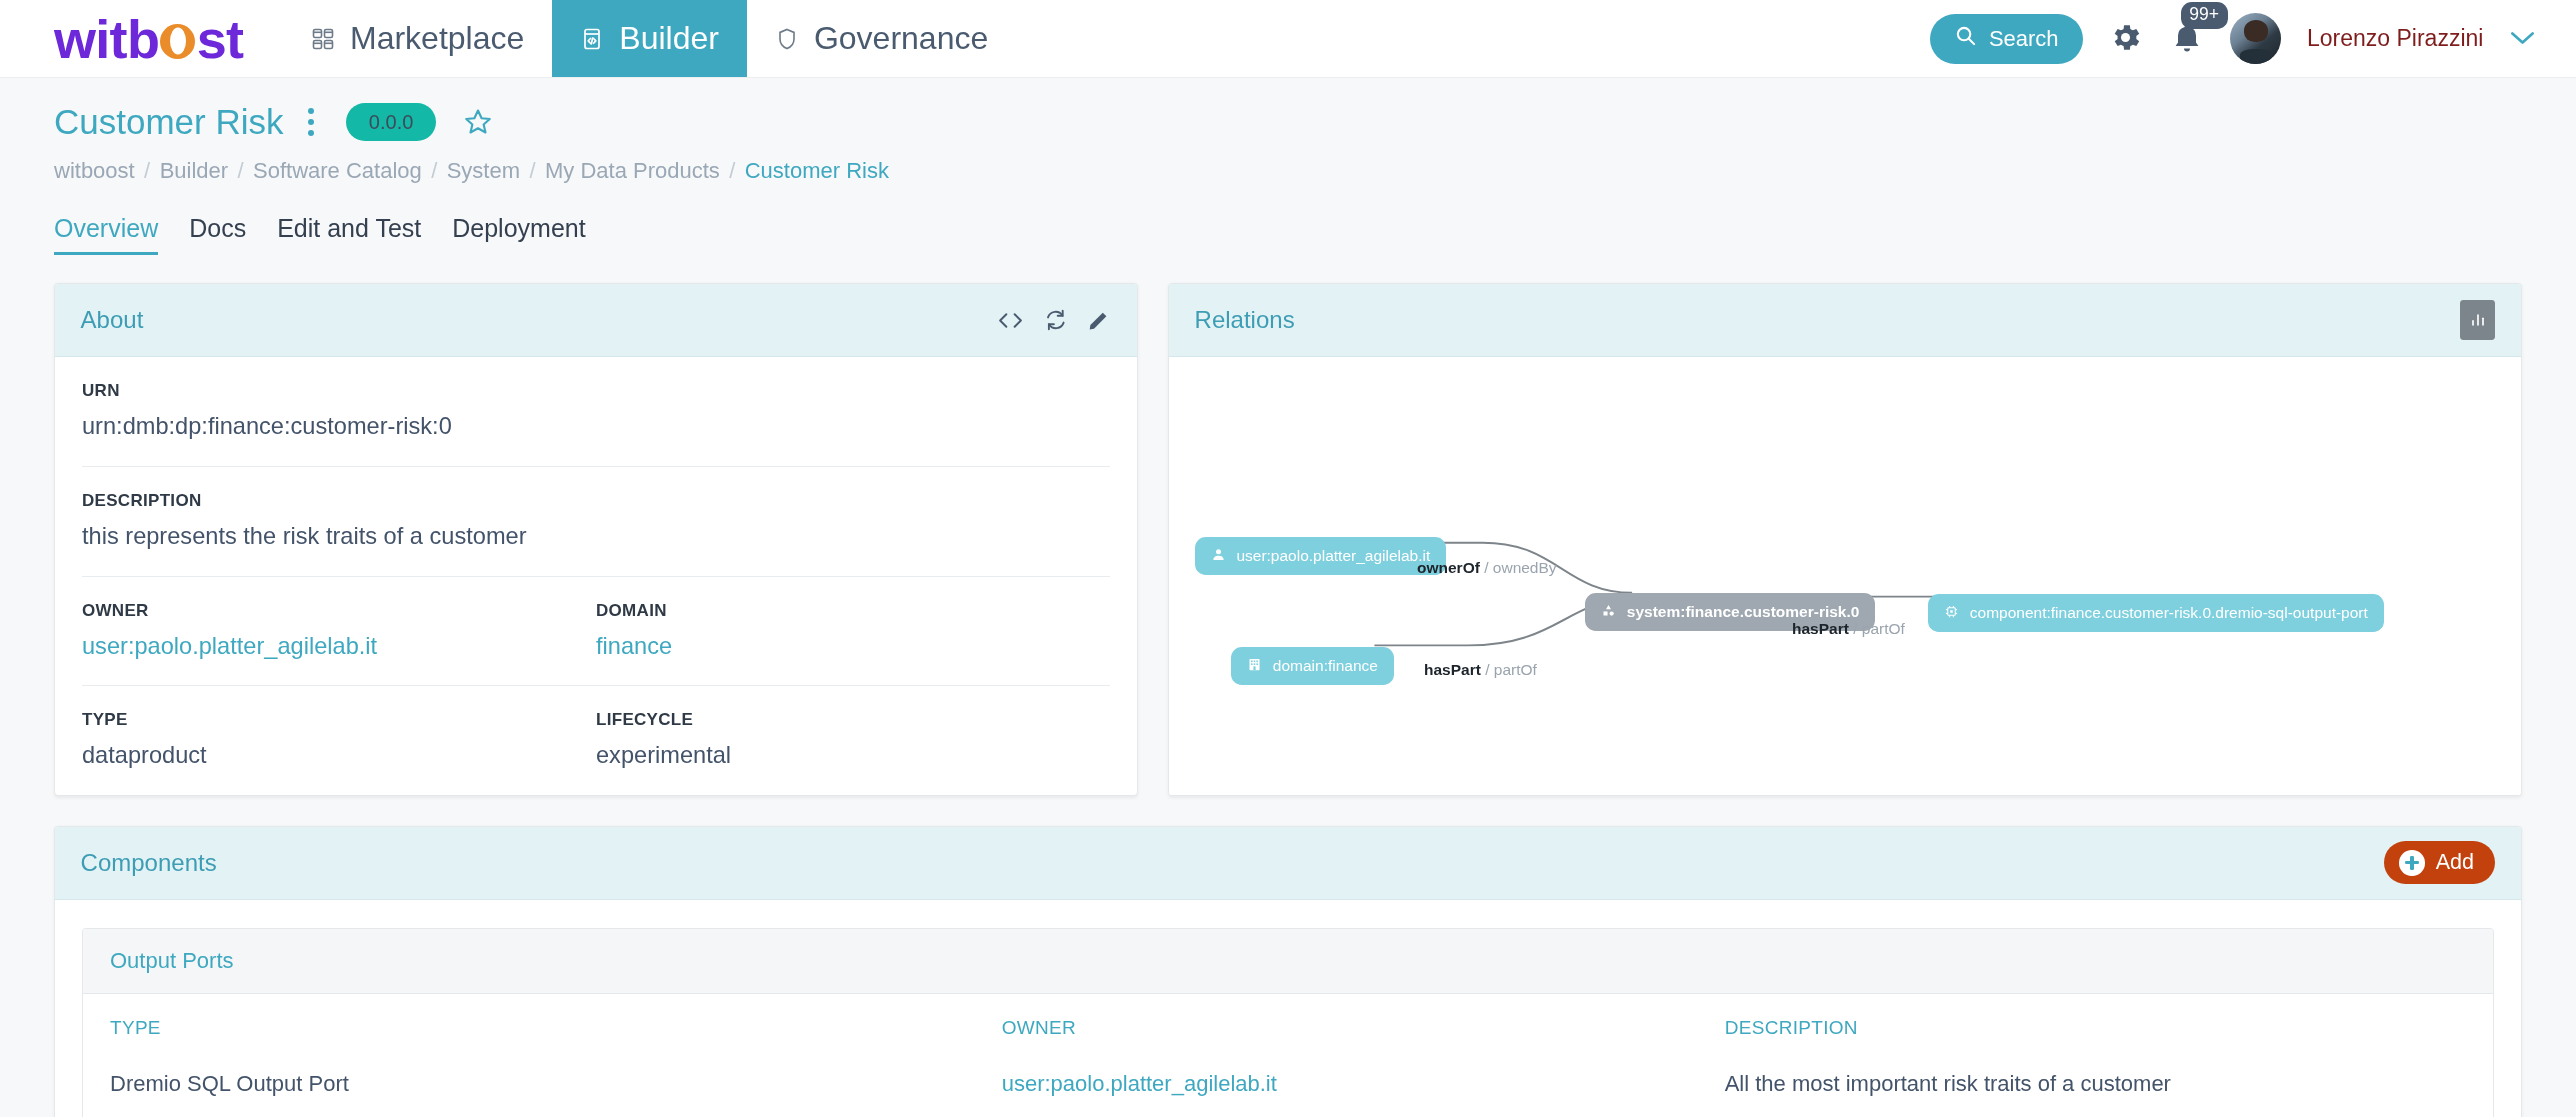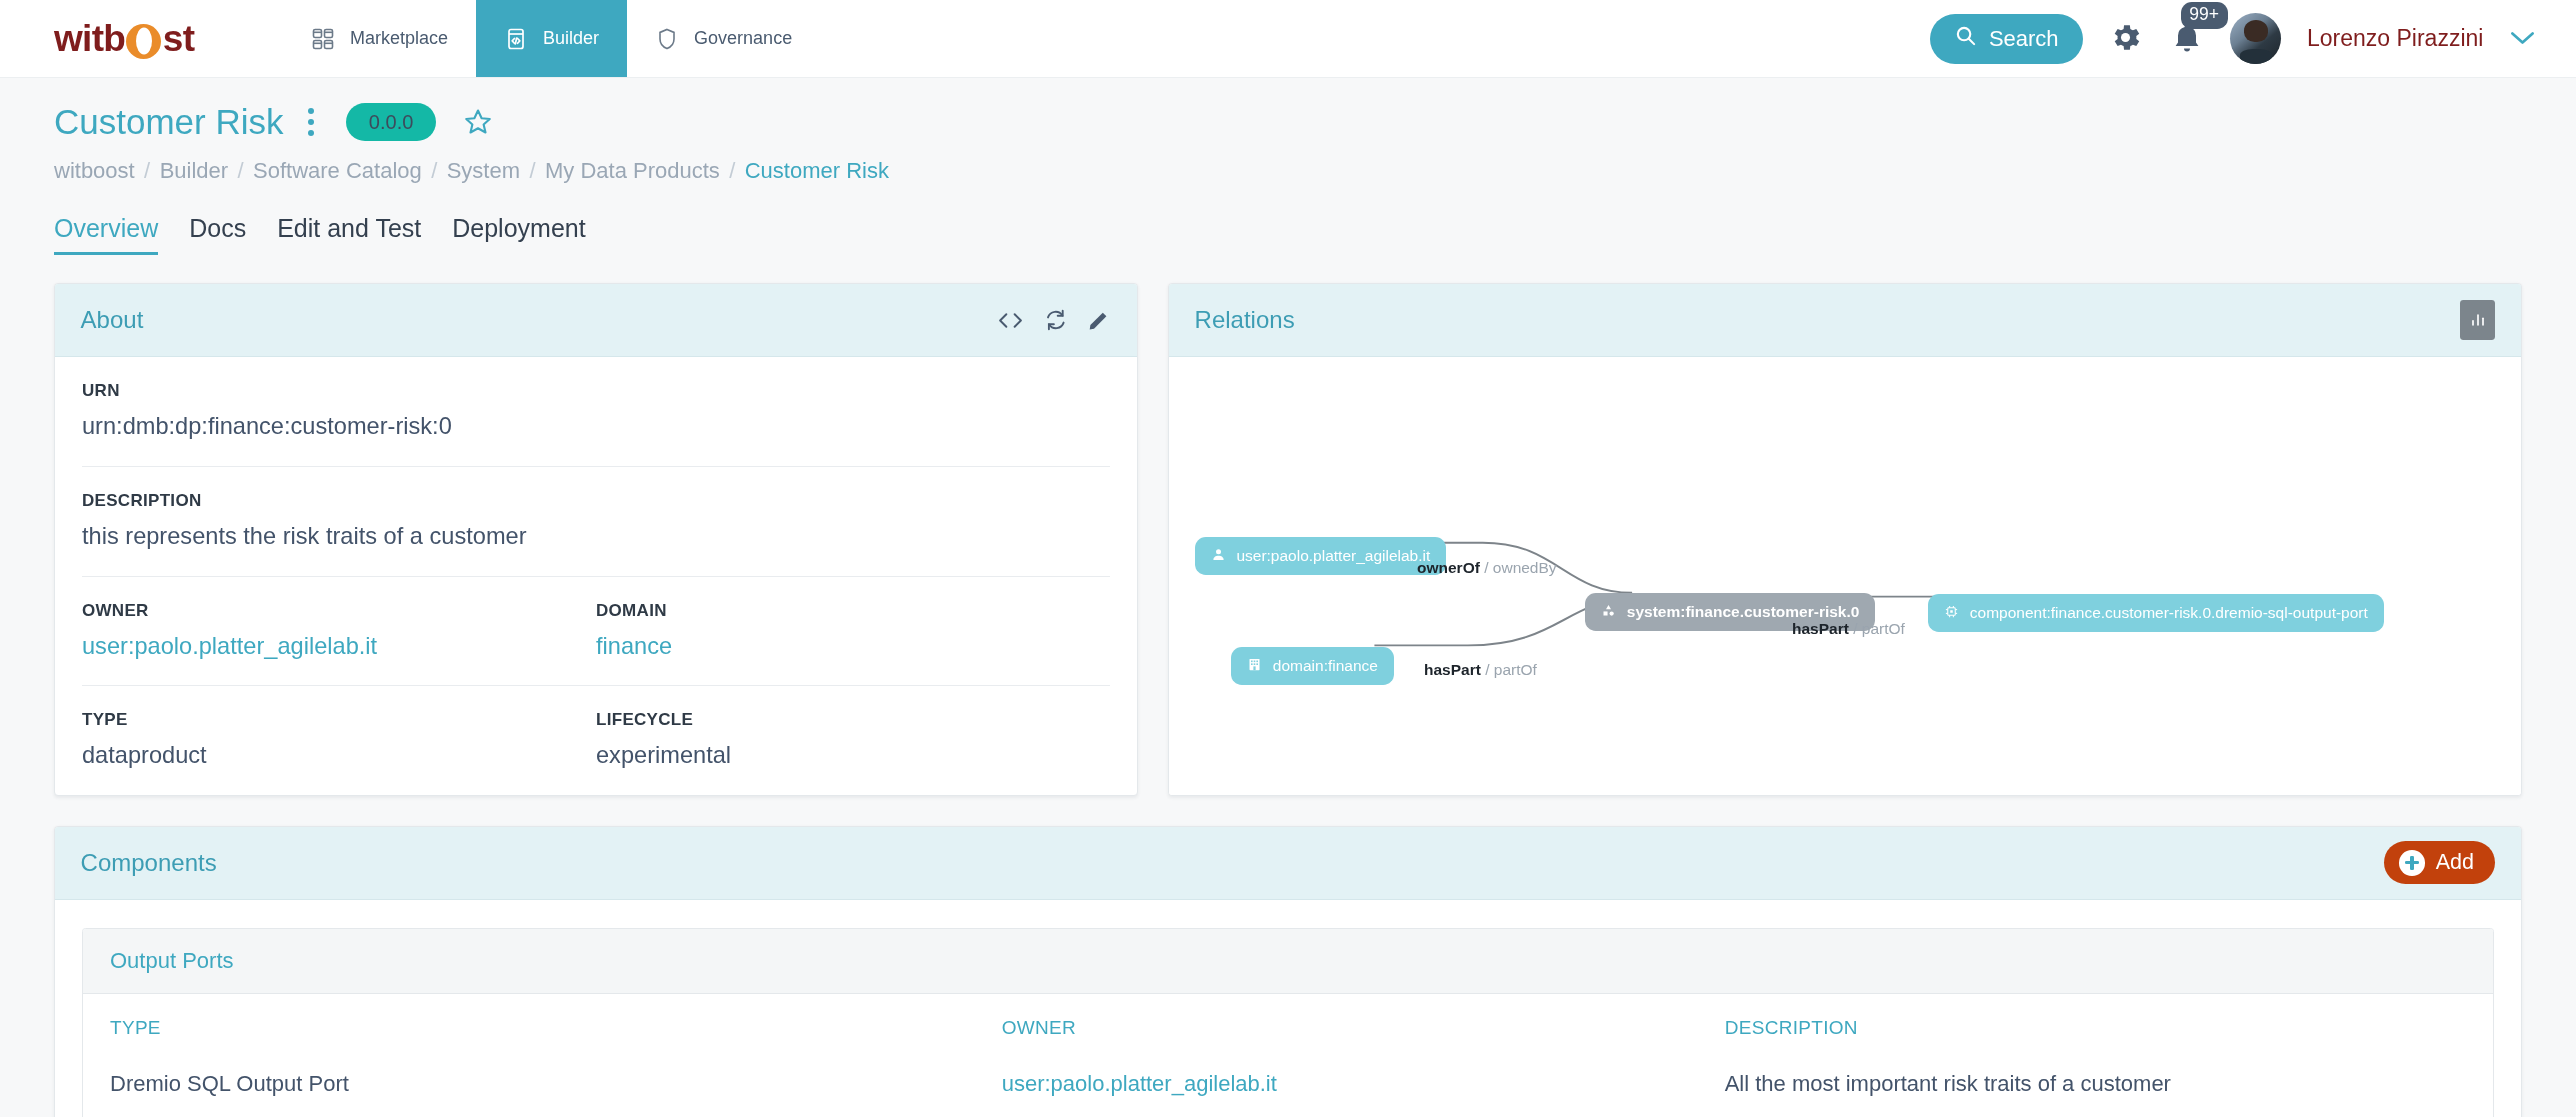--- a/index.html
+++ b/index.html
@@ -21,23 +21,23 @@
     position: relative;
     border-bottom: 0.7px solid #eceff1;
   }
   .brand {
     display: flex;
     align-items: center;
     padding: 0 0 0 54px;
     width: 283px;
   }
   .brand-text {
-    font-size: 37px;
+    font-size: 54px;
     font-weight: 700;
-    color: #7f1d1d;
+    color: #6d28d9;
     letter-spacing: -0.7px;
     line-height: 1;
     display: flex;
     align-items: center;
   }
   .brand-o {
     display: inline-block;
     width: 35px;
     height: 35px;
     border-radius: 50%;
@@ -58,21 +58,21 @@
     background: #ffffff;
   }
 
   .navitems { display: flex; align-items: stretch; }
   .navitem {
     display: flex;
     align-items: center;
     gap: 15px;
     padding: 0 28px;
     color: #4a5b70;
-    font-size: 18px;
+    font-size: 32px;
     cursor: pointer;
     white-space: nowrap;
   }
   .navitem.active { background: #3ea8c0; color: #ffffff; }
   .navitem svg { display: block; flex: none; }
 
   .nav-right {
     margin-left: auto;
     display: flex;
     align-items: center;

